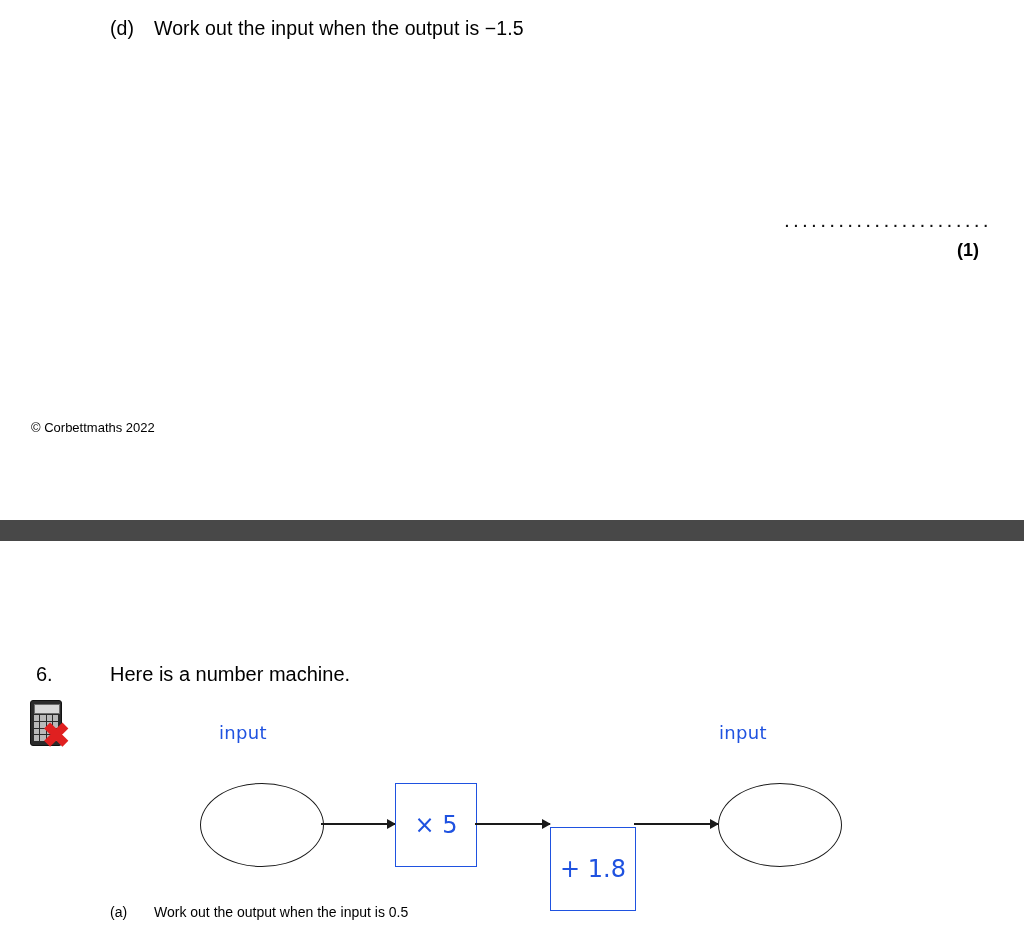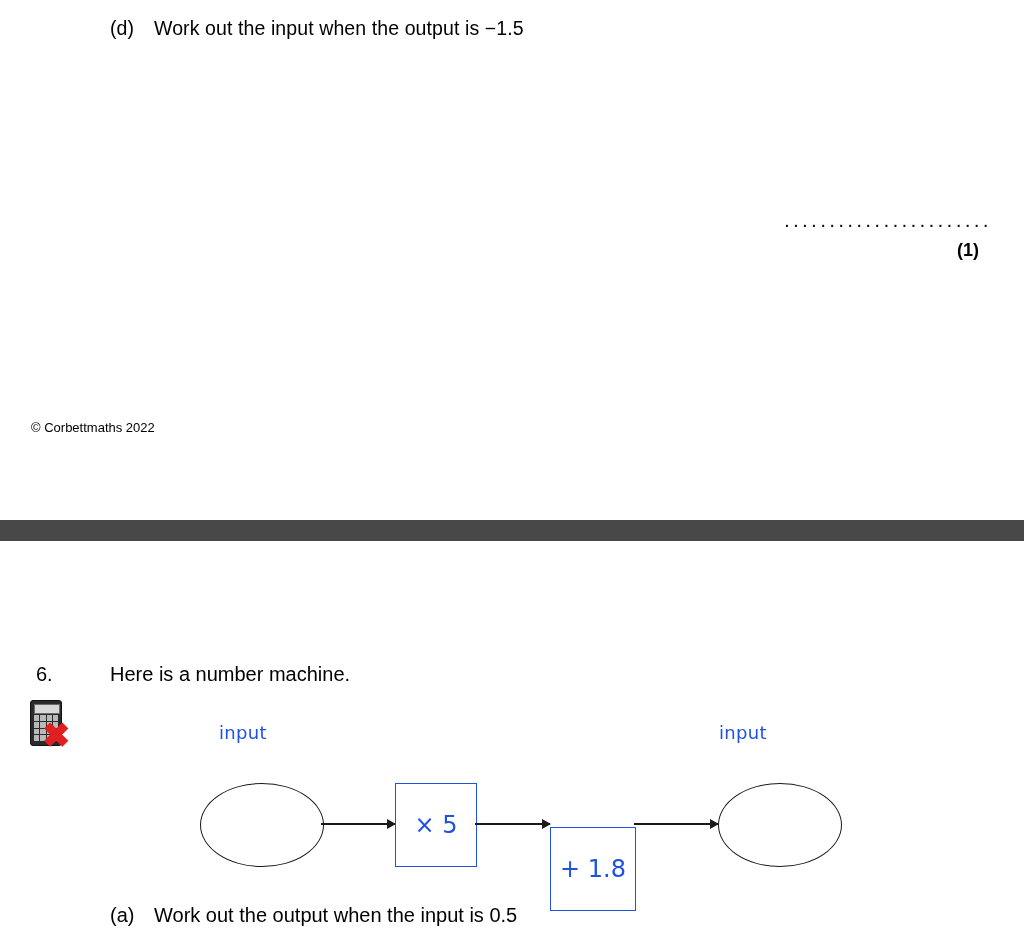--- a/index.html
+++ b/index.html
@@ -211,21 +211,21 @@
   }
   .arrow-1 { left: 131px; width: 74px; }
   .arrow-2 { left: 285px; width: 75px; }
   .arrow-3 { left: 444px; width: 84px; }
 
   
   .qa {
     position: absolute;
     left: 110px;
     top: 904px;
-    font-size: 20px;
+    font-size: 14px;
     white-space: nowrap;
   }
   .qa .lbl {
     display: inline-block;
     width: 44px;
   }
 </style>
 </head>
 <body>
 

